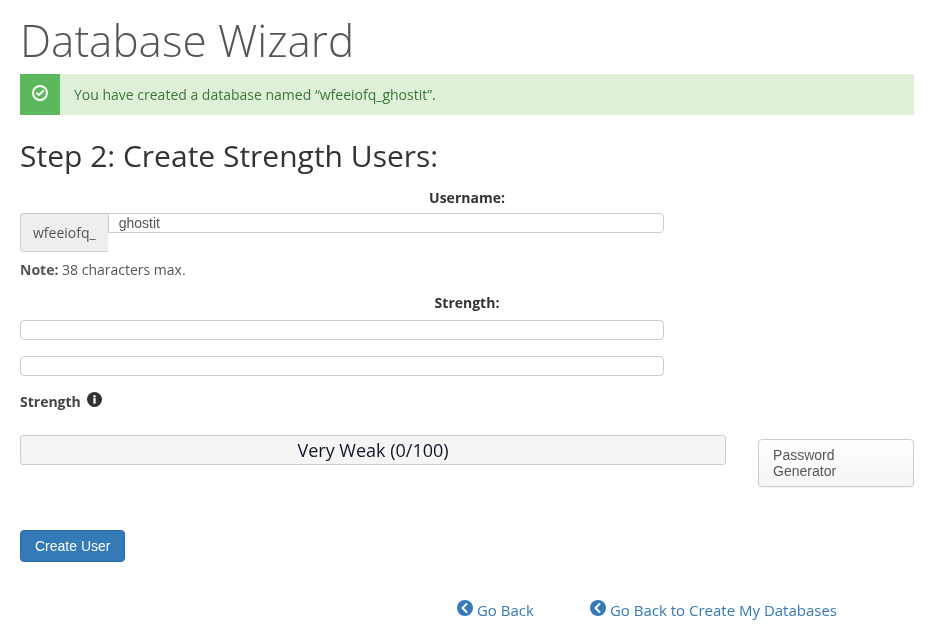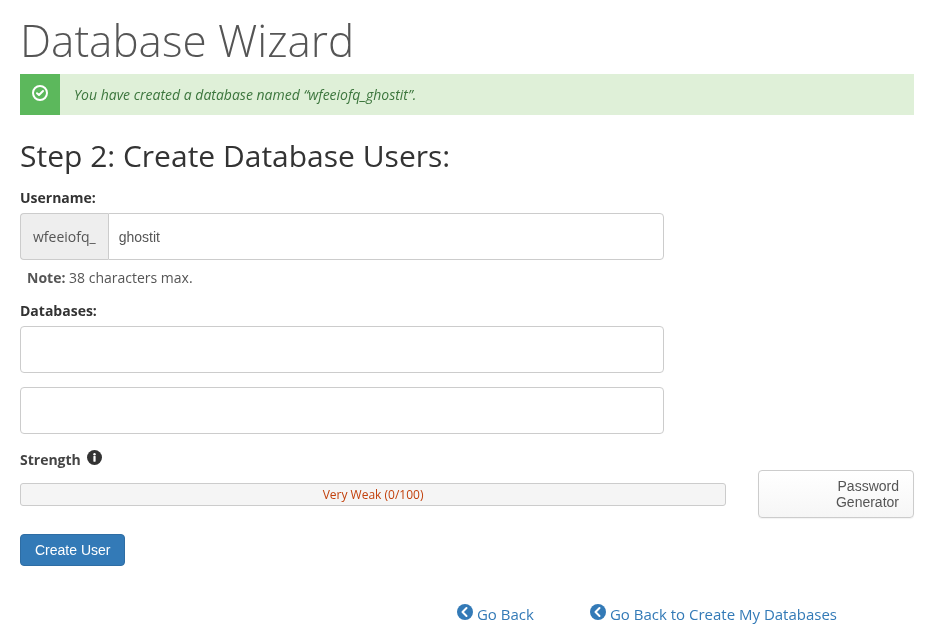--- a/index.html
+++ b/index.html
@@ -14,21 +14,20 @@
       font-weight: 300;
       color: #555;
       margin-top: 10px;
       margin-bottom: 4px;
     }
     .alert {
       display: flex;
       align-items: stretch;
       background: #dff0d8;
       margin-bottom: 20px;
-      font-style: italic;
     }
     .alert-icon-box {
       background: #5cb85c;
       width: 40px;
       min-height: 40px;
       display: flex;
       align-items: center;
       justify-content: center;
       flex-shrink: 0;
     }
@@ -43,20 +42,21 @@
       font-weight: 400;
       color: #333;
       margin-bottom: 12px;
     }
     label, .field-label {
       display: block;
       font-weight: 700;
       font-size: 14px;
       color: #333;
       margin-bottom: 6px;
+      text-align: center;
     }
     .form-group { margin-bottom: 14px; }
     .input-group {
       display: flex;
       width: 644px;
       max-width: 100%;
     }
     .input-addon {
       background: #eee;
       border: 1px solid #ccc;
@@ -64,62 +64,62 @@
       padding: 9px 12px;
       font-size: 14px;
       color: #555;
       border-radius: 4px 0 0 4px;
       display: flex;
       align-items: center;
     }
     input[type="text"], input[type="password"] {
       width: 644px;
       max-width: 100%;
-      height: 47px;
+      height: 20px;
       border: 1px solid #ccc;
       padding: 6px 10px;
       font-size: 14px;
       color: #555;
       border-radius: 4px;
     }
     .input-group input[type="text"] {
       flex: 1;
       border-radius: 0 4px 4px 0;
       width: auto;
     }
     .note {
       font-size: 14px;
       color: #555;
       margin-top: 8px;
-      margin-left: 7px;
     }
     .note strong { color: #555; }
     .strength-row {
       display: flex;
       align-items: center;
       gap: 32px;
     }
     .strength-bar {
       width: 720px;
       border: 1px solid #ccc;
       background: #f5f5f5;
       text-align: center;
-      font-size: 12px;
+      font-size: 18px;
       padding: 2px 0;
-      color: #c2410c;
+      color: #0f172a;
       border-radius: 3px;
     }
     .btn {
       display: inline-block;
       padding: 7px 14px;
       font-size: 14px;
       border-radius: 4px;
       cursor: pointer;
       border: 1px solid transparent;
-      text-align: right;
+      text-align: left;
+      margin-top: 27px;
     }
     .btn-default {
       background: linear-gradient(#fff, #f6f6f6);
       border: 1px solid #ccc;
       color: #555;
       box-shadow: 0 1px 1px rgba(0,0,0,0.05);
     }
     .btn-primary {
       background: #337ab7;
       border-color: #2e6da4;
@@ -161,35 +161,35 @@
     <span>
       <svg width="16" height="16" viewBox="0 0 16 16">
           <circle cx="8" cy="8" r="7" fill="none" stroke="#fff" stroke-width="2"></circle>
           <path d="M5 8.2 L7 10 L11 6" fill="none" stroke="#fff" stroke-width="2" stroke-linecap="round" stroke-linejoin="round"></path>
         </svg>
     </span>
   </div>
   <div class="alert-text">You have created a database named “wfeeiofq_ghostit”.</div>
 </div>
 
-<h2 class="step-title">Step 2: Create Database Users:</h2>
+<h2 class="step-title">Step 2: Create Strength Users:</h2>
 
 <div class="form-group">
   <label class="field-label">Username:</label>
   <div class="input-group">
     <span class="input-addon">wfeeiofq_</span>
     <input type="text" value="ghostit" style="">
   </div>
   <div class="note">
     <strong>Note:</strong><span> 38 characters max.</span>
   </div>
 </div>
 
 <div class="form-group">
-  <label class="field-label">Databases:</label>
+  <label class="field-label">Strength:</label>
   <input type="password" value="" style="">
 </div>
 
 <div class="form-group">
   <input type="password" value="" style="">
 </div>
 
 <div class="form-group">
   <span class="strength-label">
     <span>Strength</span>

